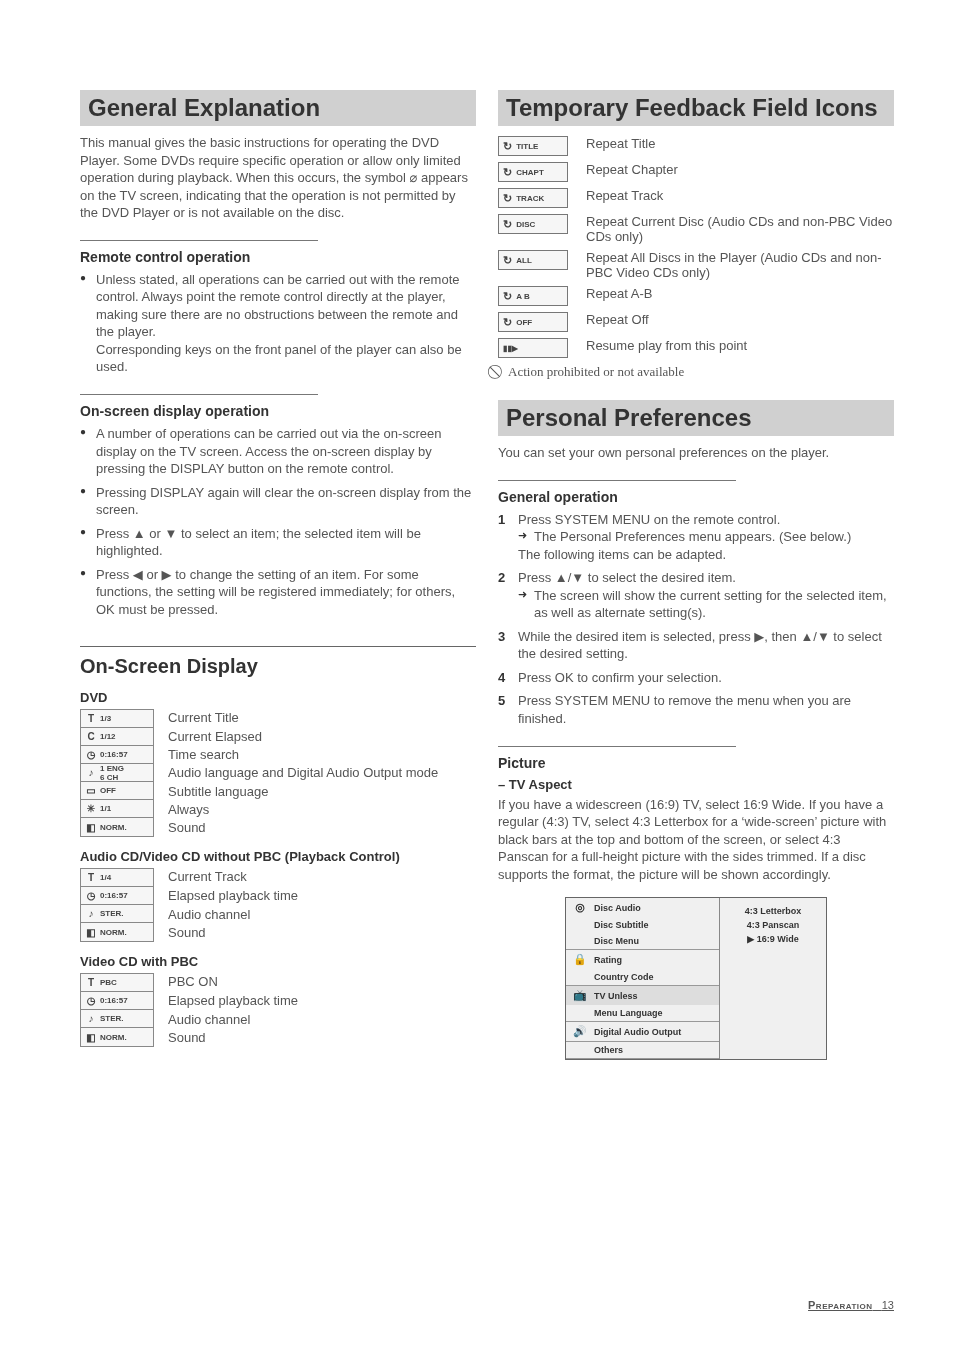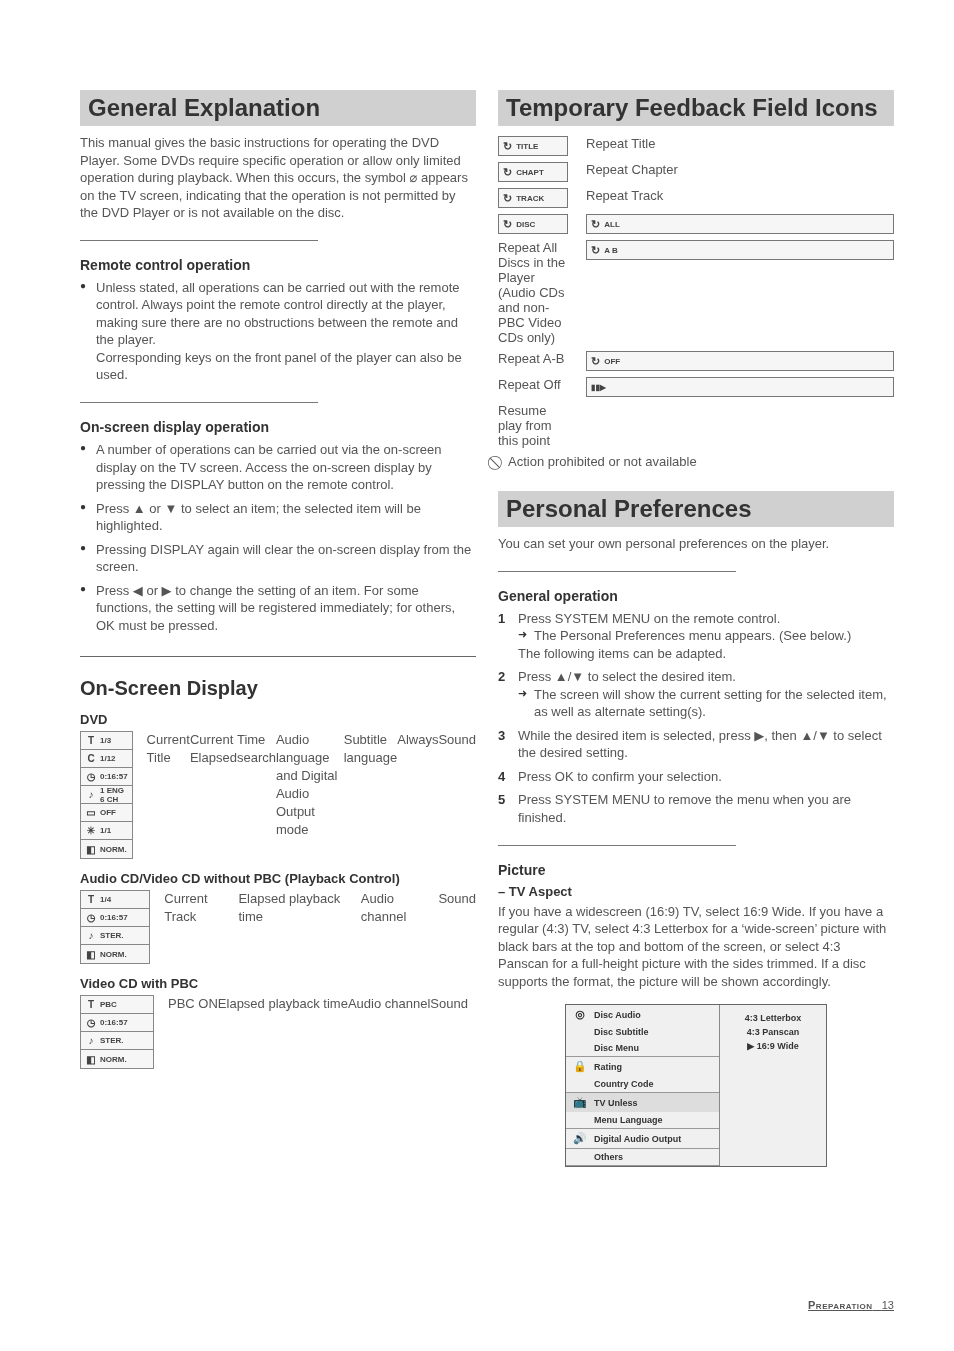--- a/index.html
+++ b/index.html
@@ -43,31 +43,31 @@
     color: #555;
   }
   p.intro { margin: 0 0 14px 0; }
   h2.sub {
     font-family: "Trebuchet MS", "Gill Sans", Arial, sans-serif;
     font-weight: 700;
     font-size: 14px;
     margin: 18px 0 6px 0;
     color: #333;
     border-top: 1px solid #777;
-    padding-top: 16px;
+    padding-top: 8px;
     width: 60%;
   }
   h2.h2wide {
     font-family: "Trebuchet MS", "Gill Sans", Arial, sans-serif;
     font-weight: 700;
     font-size: 20px;
-    margin: 22px 0 6px 0;
+    margin: 28px 0 6px 0;
     color: #333;
     border-top: 1.5px solid #666;
-    padding-top: 20px;
+    padding-top: 8px;
   }
   ul.bullets {
     list-style: none;
     padding: 0;
     margin: 6px 0 10px 0;
   }
   ul.bullets > li {
     position: relative;
     padding-left: 16px;
     margin-bottom: 6px;
@@ -110,21 +110,21 @@
     display: flex;
     align-items: center;
     gap: 3px;
     color: #444;
     background: #f6f6f6;
   }
   .osd-cell:last-child { border-bottom: none; }
   .osd-cell .ico { width: 12px; text-align: center; font-size: 10px; }
   .osd-labels {
     display: flex;
-    flex-direction: row;
+    flex-direction: column;
     justify-content: space-between;
   }
   .osd-labels div {
     font-family: "Trebuchet MS", Arial, sans-serif;
     font-size: 13px;
     height: 18px;
     line-height: 18px;
     color: #555;
   }
   .icon-list {
@@ -150,21 +150,21 @@
   .icon-list .chip .sym { font-size: 11px; }
   .icon-list .desc {
     font-family: "Trebuchet MS", Arial, sans-serif;
     font-size: 13px;
     color: #555;
   }
   .prohibit-row {
     display: flex;
     align-items: flex-start;
     gap: 10px;
-    font-family: Liberation Sans, sans-serif;
+    font-family: Liberation Serif, serif;
     font-size: 13px;
     color: #555;
     margin-top: 6px;
   }
   .circ { display: inline-block; font-size: 14px; }
   ol.numlist {
     list-style: none;
     padding: 0;
     margin: 6px 0;
   }
@@ -259,22 +259,22 @@
       <ul class="bullets">
         <li>
           <span>Unless stated, all operations can be carried out with the remote control. Always point the remote control directly at the player, making sure there are no obstructions between the remote and the player.</span><br>
           <span>Corresponding keys on the front panel of the player can also be used.</span>
         </li>
       </ul>
 
       <h2 class="sub">On-screen display operation</h2>
       <ul class="bullets">
         <li>A number of operations can be carried out via the on-screen display on the TV screen. Access the on-screen display by pressing the DISPLAY button on the remote control.</li>
+        <li>Pressing DISPLAY again will clear the on-screen display from the screen.</li>
         <li>Press ▲ or ▼ to select an item; the selected item will be highlighted.</li>
-        <li>Pressing DISPLAY again will clear the on-screen display from the screen.</li>
         <li>Press ◀ or ▶ to change the setting of an item. For some functions, the setting will be registered immediately; for others, OK must be pressed.</li>
       </ul>
 
       <h2 class="h2wide">On-Screen Display</h2>
 
       <div class="smallhead">DVD</div>
       <div class="osd-table">
         <div class="osd-stack">
           <div class="osd-cell">
               <span class="ico">T</span>
@@ -395,20 +395,21 @@
         <div class="chip">
             <span class="sym">↻</span>
             <span>TRACK</span>
           </div>
         <div class="desc">Repeat Track</div>
 
         <div class="chip">
             <span class="sym">↻</span>
             <span>DISC</span>
           </div>
+        <div class="desc">Repeat Current Disc (Audio CDs and non-PBC Video CDs only)</div>
 
         <div class="chip">
             <span class="sym">↻</span>
             <span>ALL</span>
           </div>
         <div class="desc">Repeat All Discs in the Player (Audio CDs and non-PBC Video CDs only)</div>
 
         <div class="chip">
             <span class="sym">↻</span>
             <span>A  B</span>

